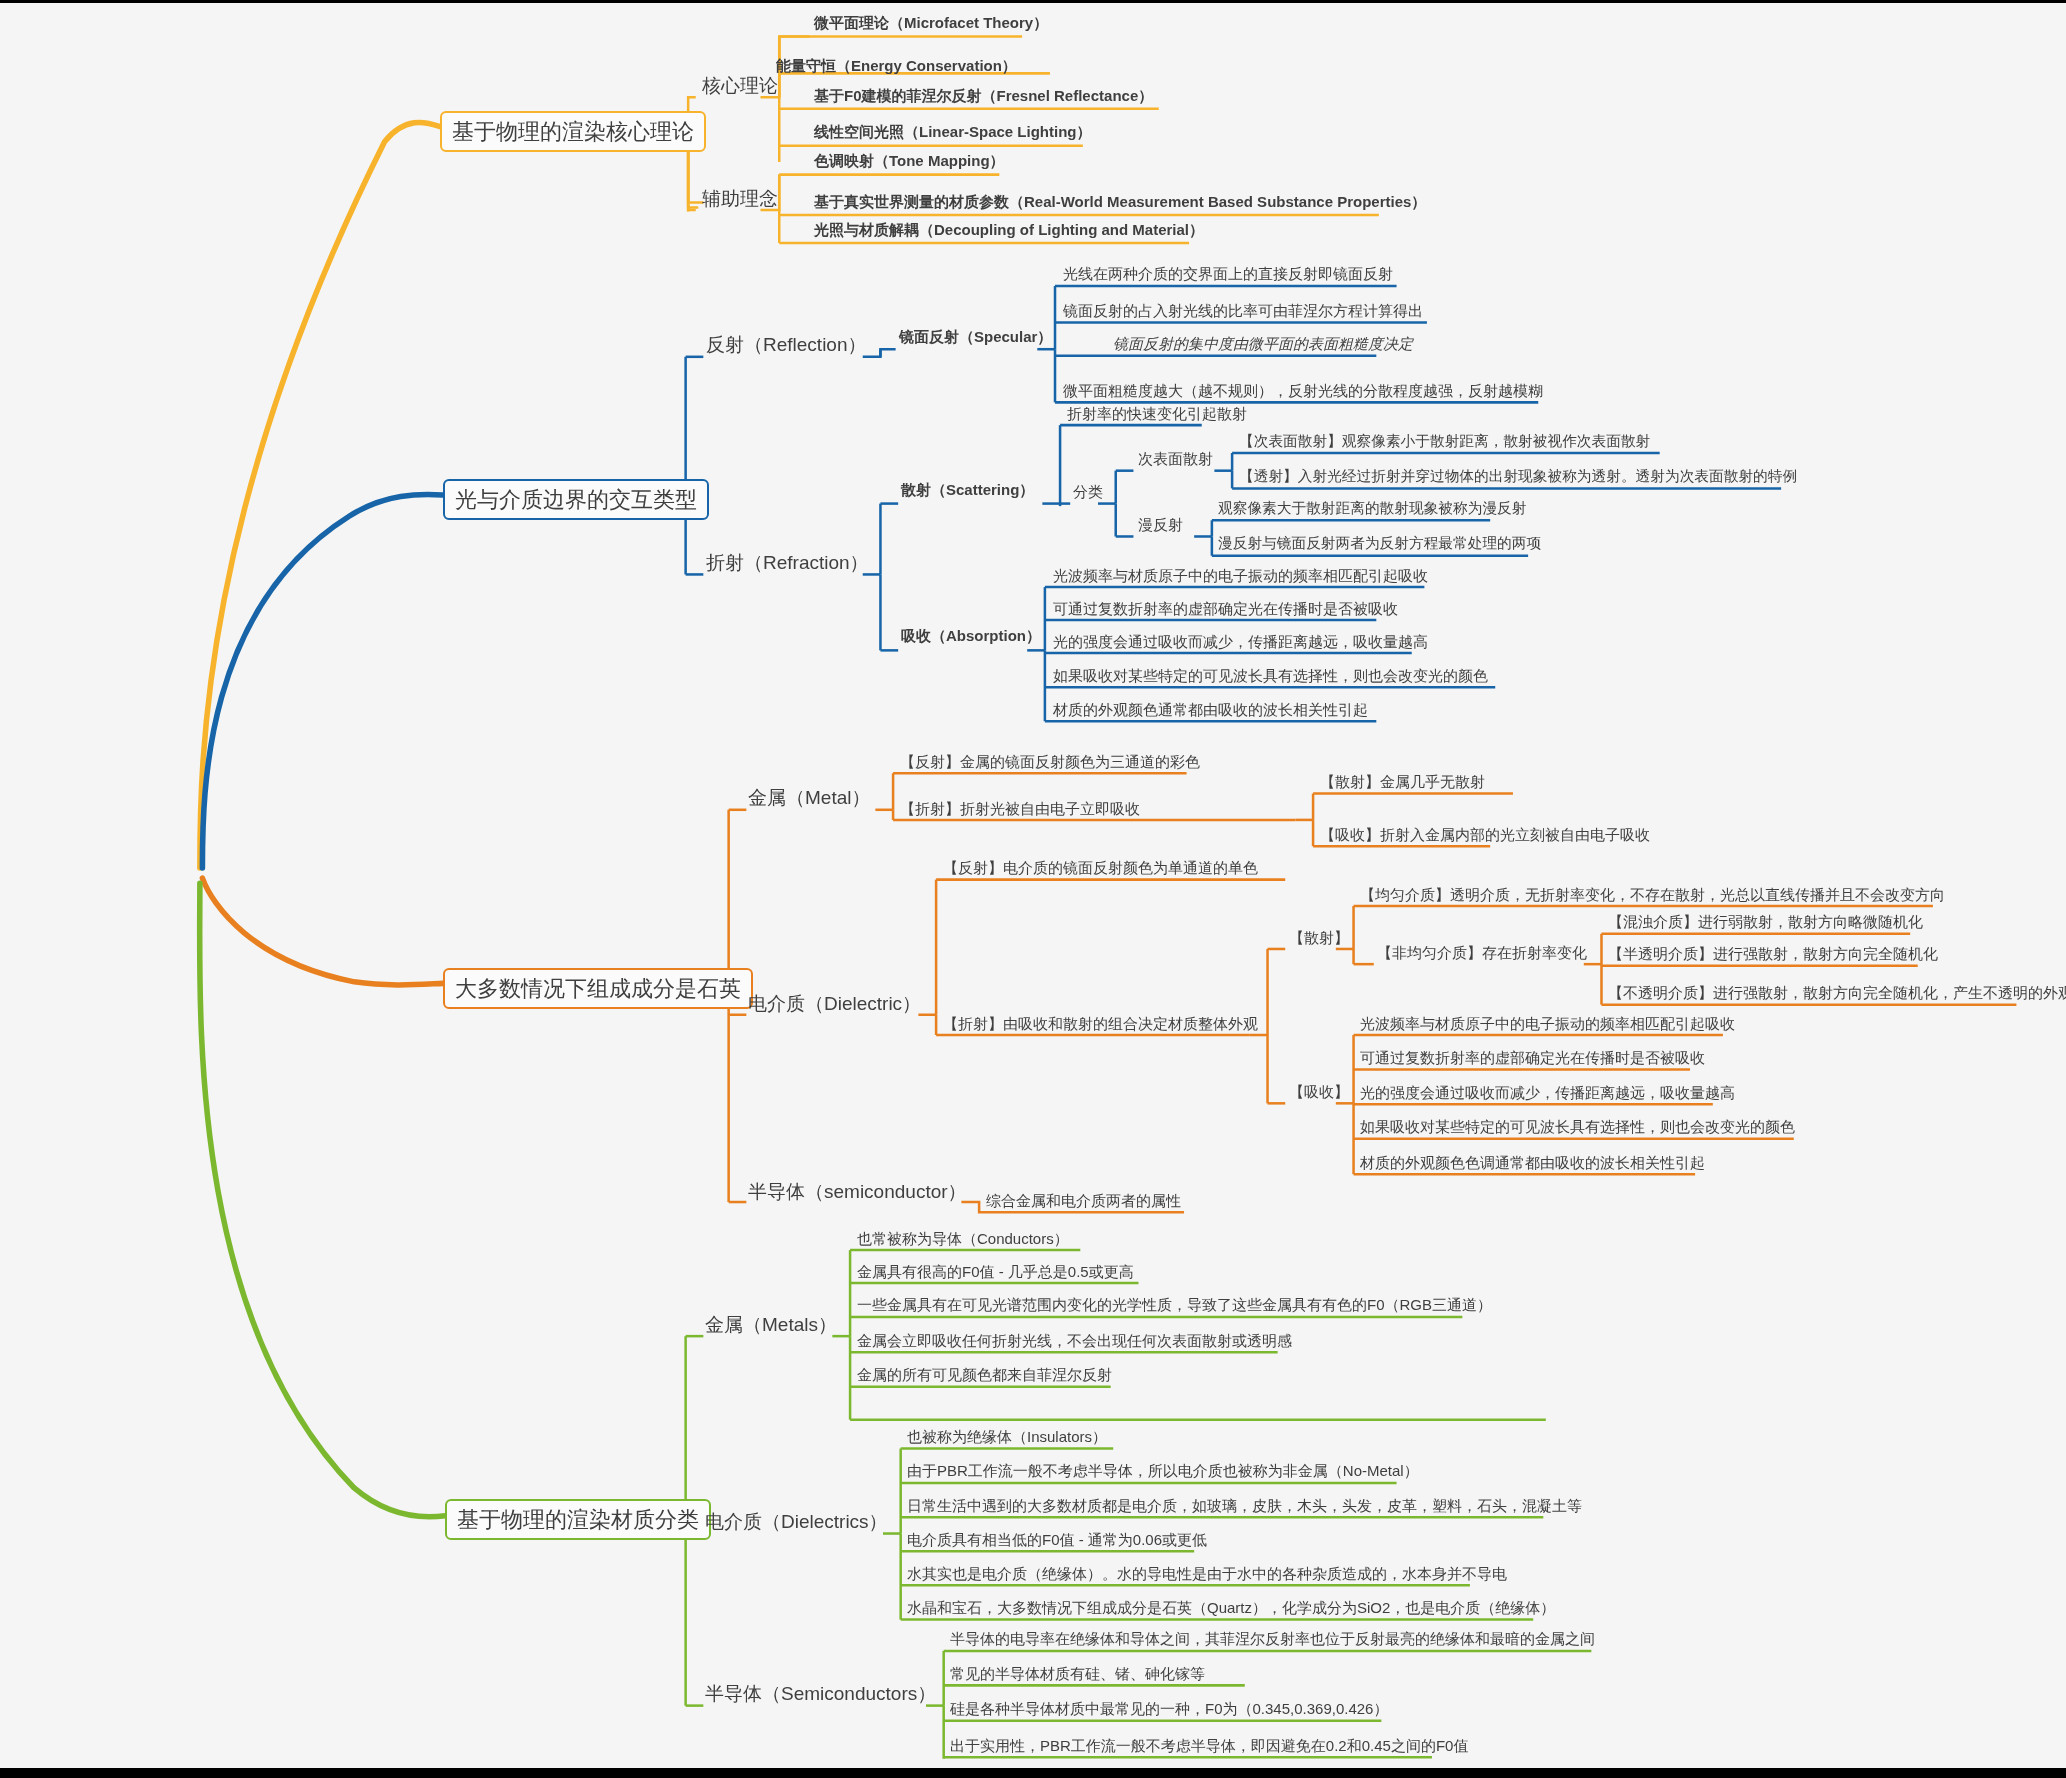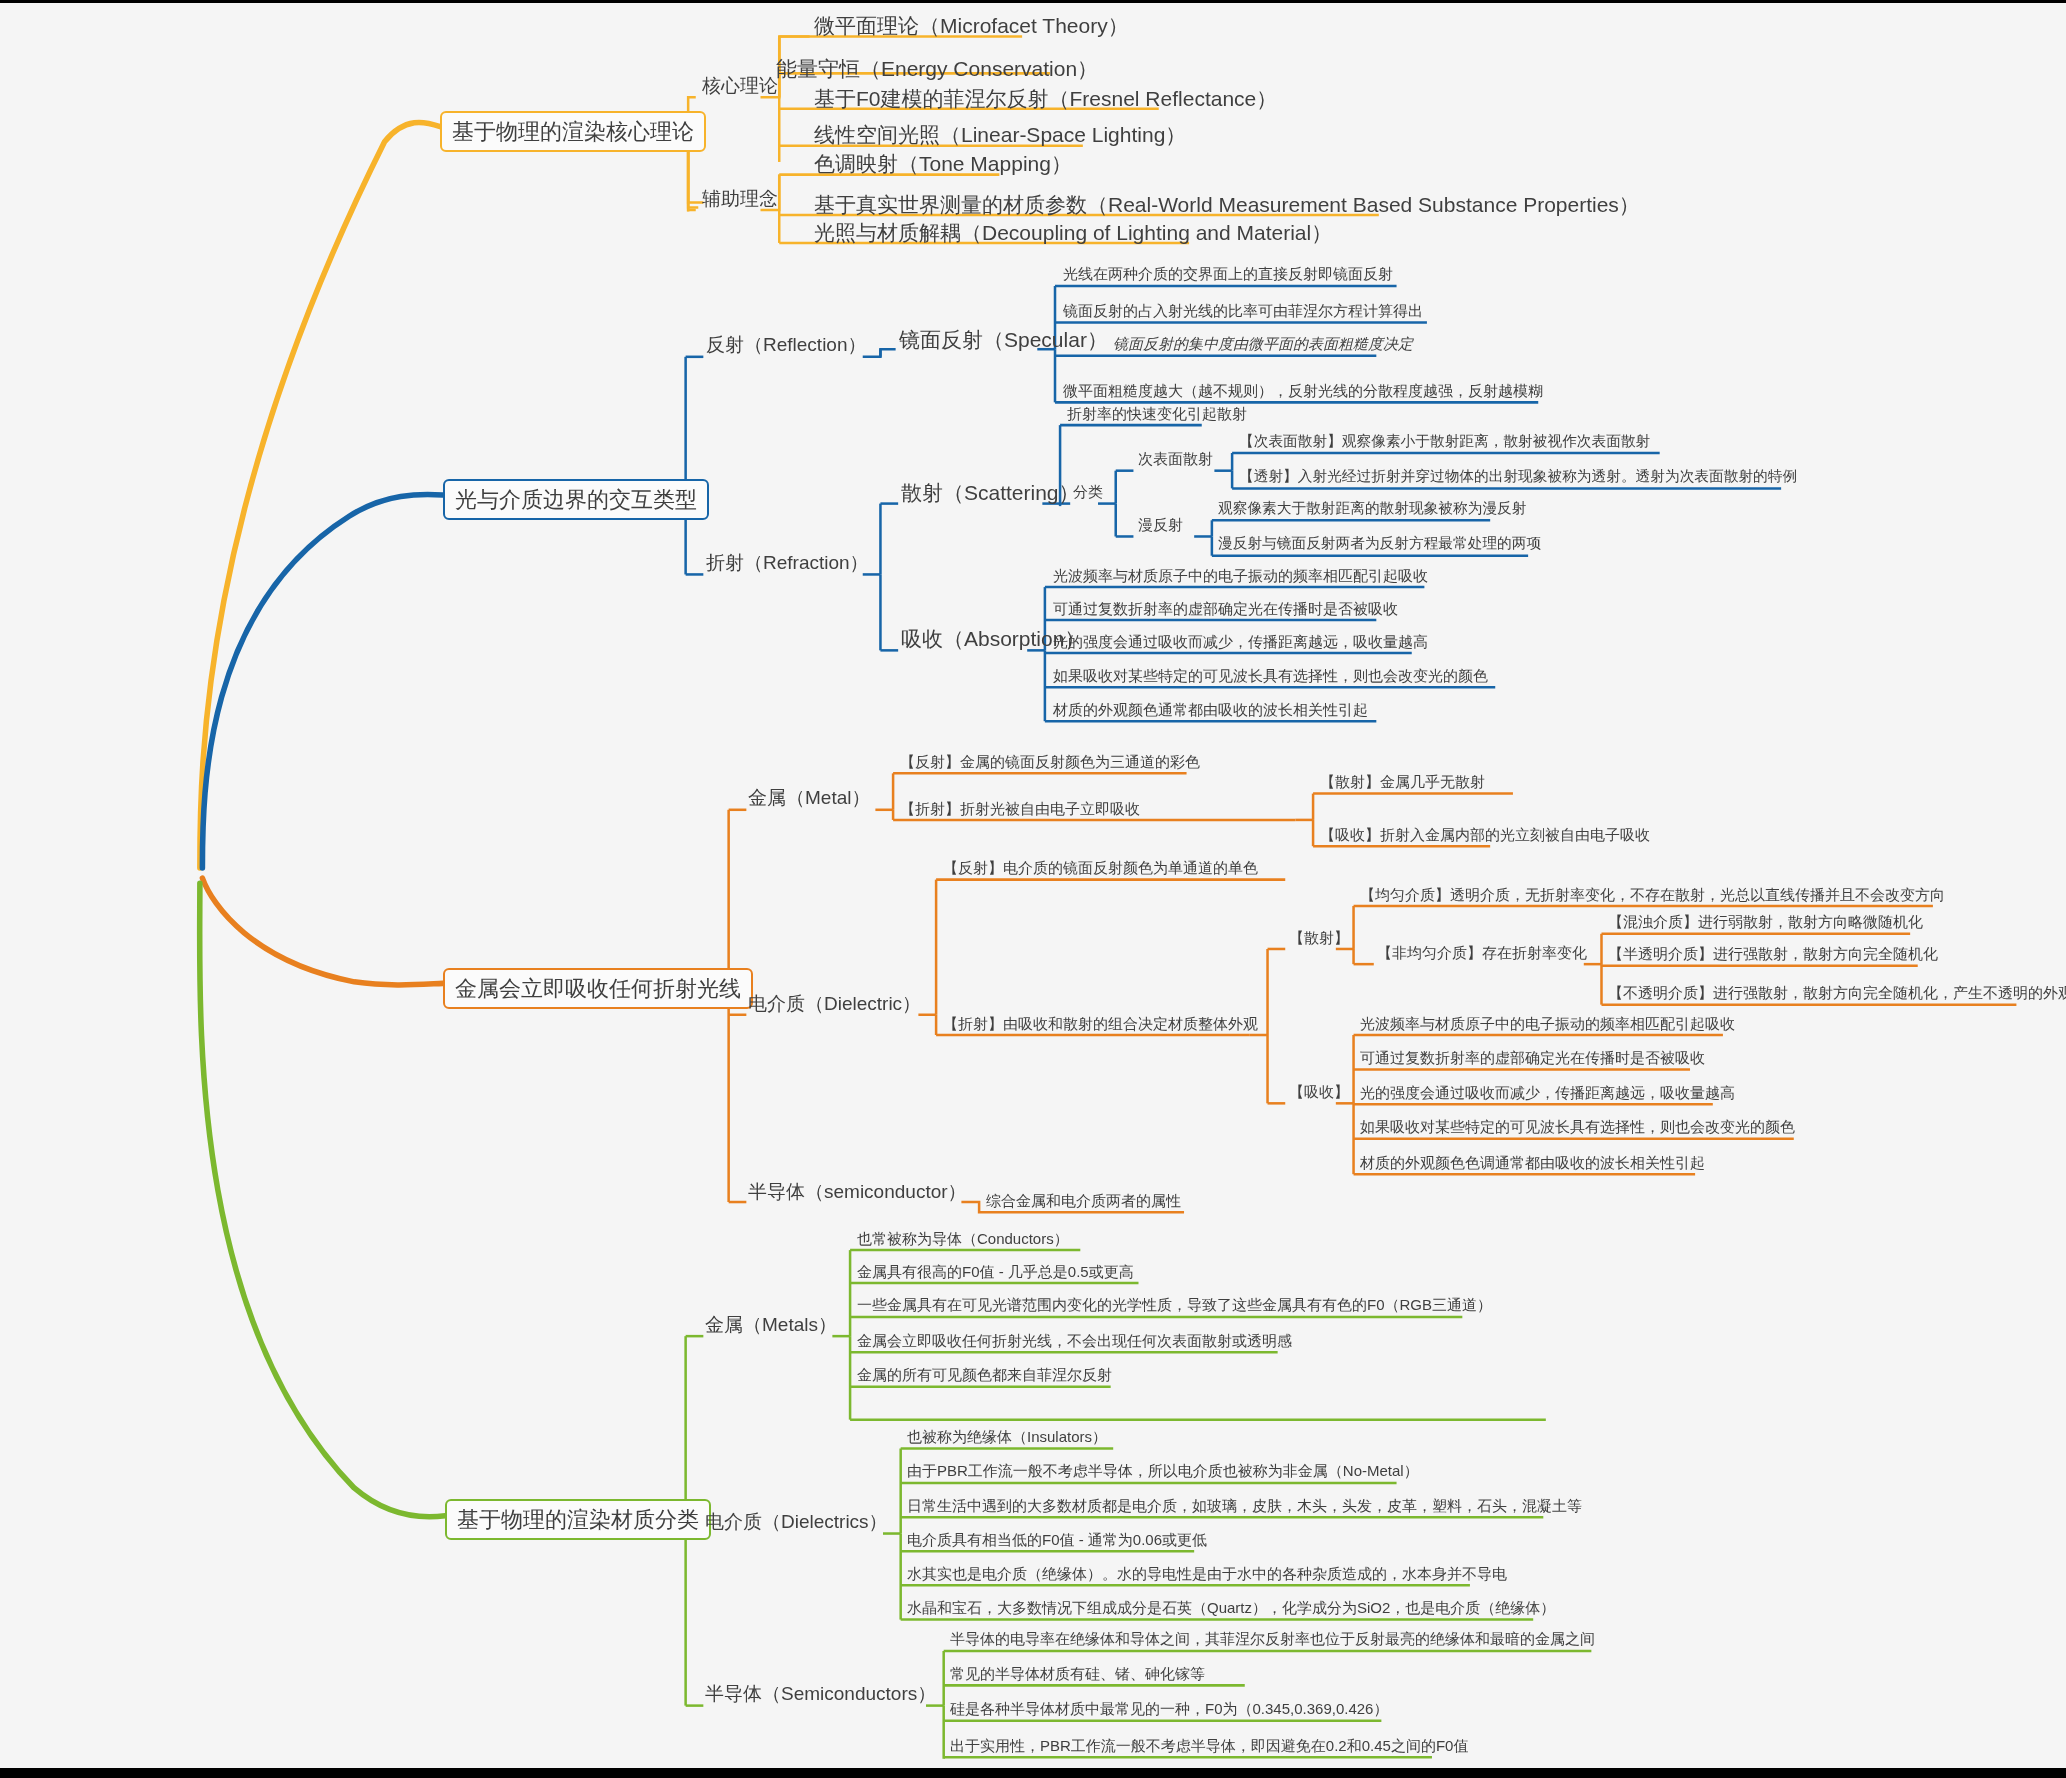--- a/index.html
+++ b/index.html
@@ -41,21 +41,21 @@
     padding:5.6px 10px 6.6px 10px;
     font-size:22px;
   }
   .lvl1.c-yellow{border-color:#f7b32b;}
   .lvl1.c-blue{border-color:#1765a8;}
   .lvl1.c-orange{border-color:#e8801f;}
   .lvl1.c-green{border-color:#7cb82f;}
 
   
   .lvl2{font-size:19px;padding:0 5px 3px 5px;}
-  .lvl3{font-size:21px;padding:0 4px 3px 4px;}
+  .lvl3{font-size:15px;padding:0 4px 3px 4px;font-weight:bold;}
   .lvl4{font-size:15px;padding:0 4px 3px 4px;}
   .lvl5{font-size:14.7px;padding:0 4px 3px 4px;}
 </style>
 </head>
 <body>
 
 <div id="stage">
   <div class="bar top"></div>
   <div class="bar bot"></div>
 
@@ -281,21 +281,21 @@
   <div class="node lvl4" style="left:1134px;top:516px;">漫反射</div>
   <div class="node lvl5" style="left:1214px;top:500px;">观察像素大于散射距离的散射现象被称为漫反射</div>
   <div class="node lvl5" style="left:1214px;top:535px;">漫反射与镜面反射两者为反射方程最常处理的两项</div>
 
   <div class="node lvl4" style="left:1049px;top:567px;">光波频率与材质原子中的电子振动的频率相匹配引起吸收</div>
   <div class="node lvl4" style="left:1049px;top:600px;">可通过复数折射率的虚部确定光在传播时是否被吸收</div>
   <div class="node lvl4" style="left:1049px;top:633px;">光的强度会通过吸收而减少，传播距离越远，吸收量越高</div>
   <div class="node lvl4" style="left:1049px;top:667px;">如果吸收对某些特定的可见波长具有选择性，则也会改变光的颜色</div>
   <div class="node lvl4" style="left:1049px;top:701px;">材质的外观颜色通常都由吸收的波长相关性引起</div>
 
-  <div class="node lvl1 c-orange" style="left:443px;top:968px;">金属会立即吸收任何折射光线</div>
+  <div class="node lvl1 c-orange" style="left:443px;top:968px;">大多数情况下组成成分是石英</div>
 
   <div class="node lvl2" style="left:743px;top:787px;">金属（Metal）</div>
   <div class="node lvl2" style="left:743px;top:993px;">电介质（Dielectric）</div>
   <div class="node lvl2" style="left:743px;top:1181px;">半导体（semiconductor）</div>
 
   <div class="node lvl4" style="left:896px;top:753px;">【反射】金属的镜面反射颜色为三通道的彩色</div>
   <div class="node lvl4" style="left:896px;top:800px;">【折射】折射光被自由电子立即吸收</div>
   <div class="node lvl4" style="left:1316px;top:773px;">【散射】金属几乎无散射</div>
   <div class="node lvl4" style="left:1316px;top:826px;">【吸收】折射入金属内部的光立刻被自由电子吸收</div>
 

